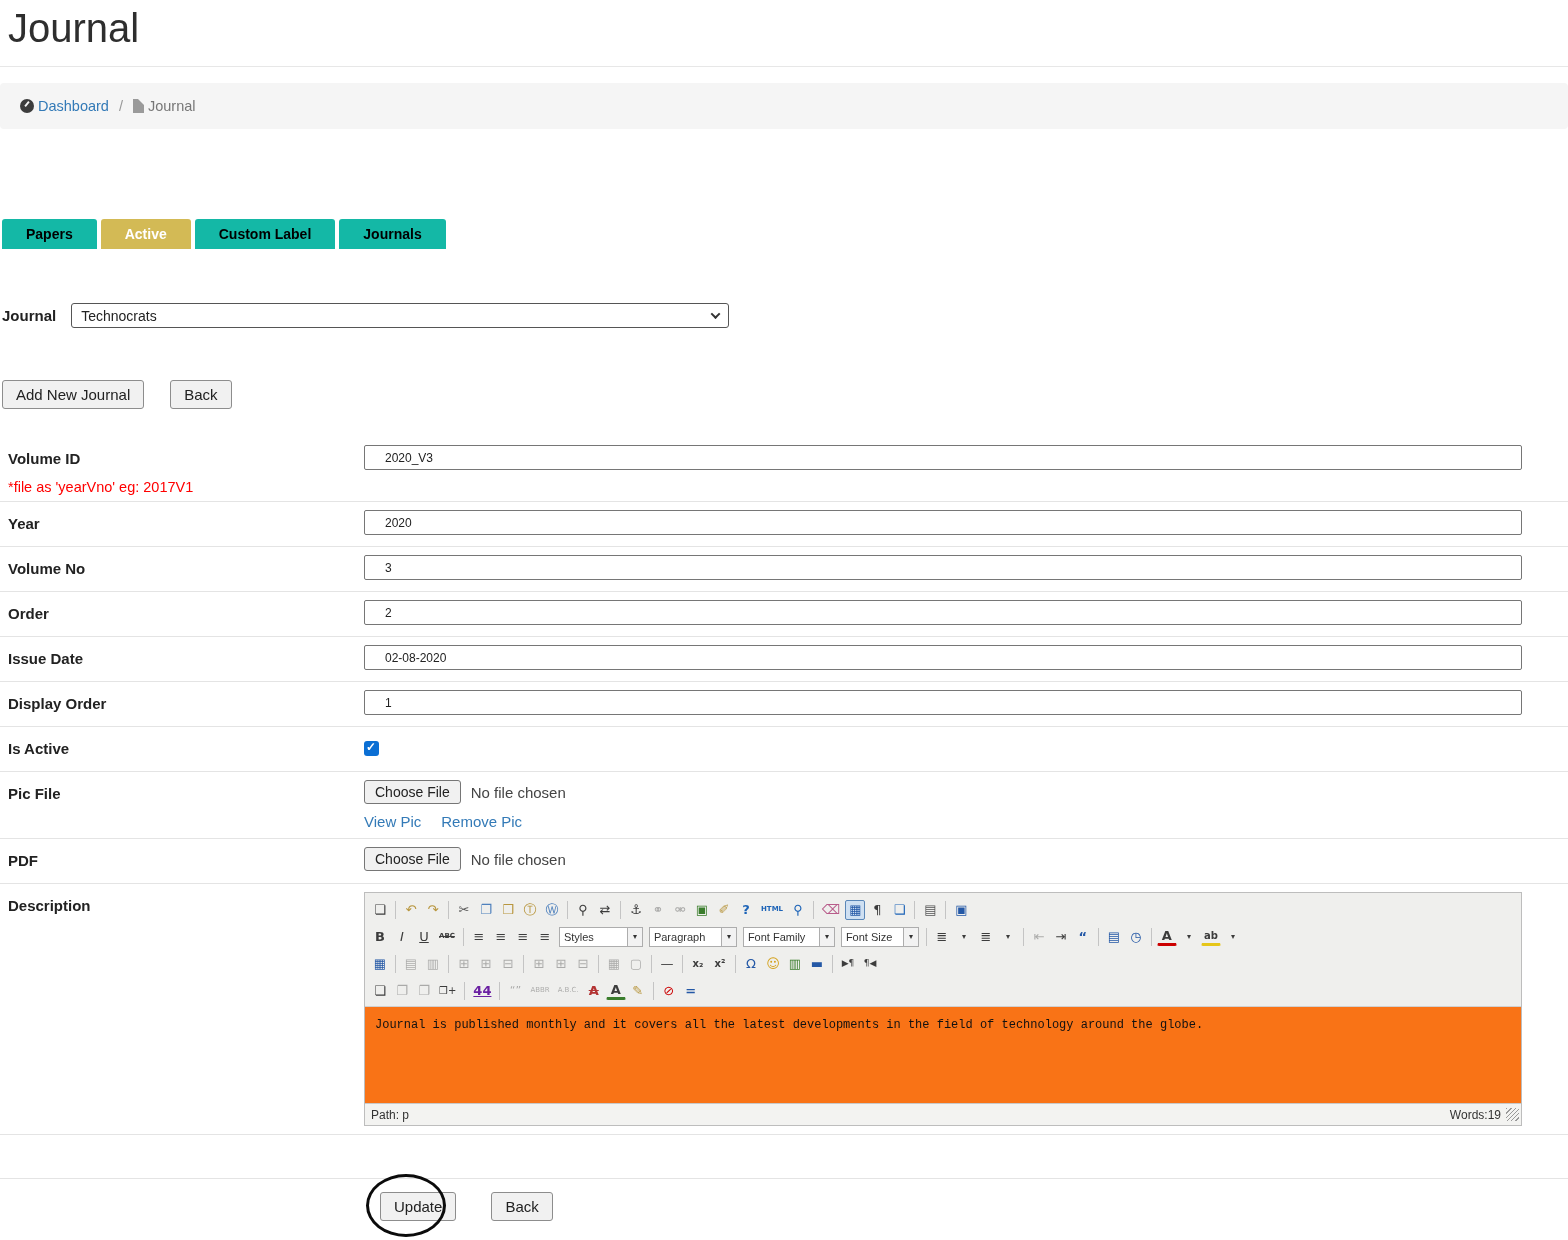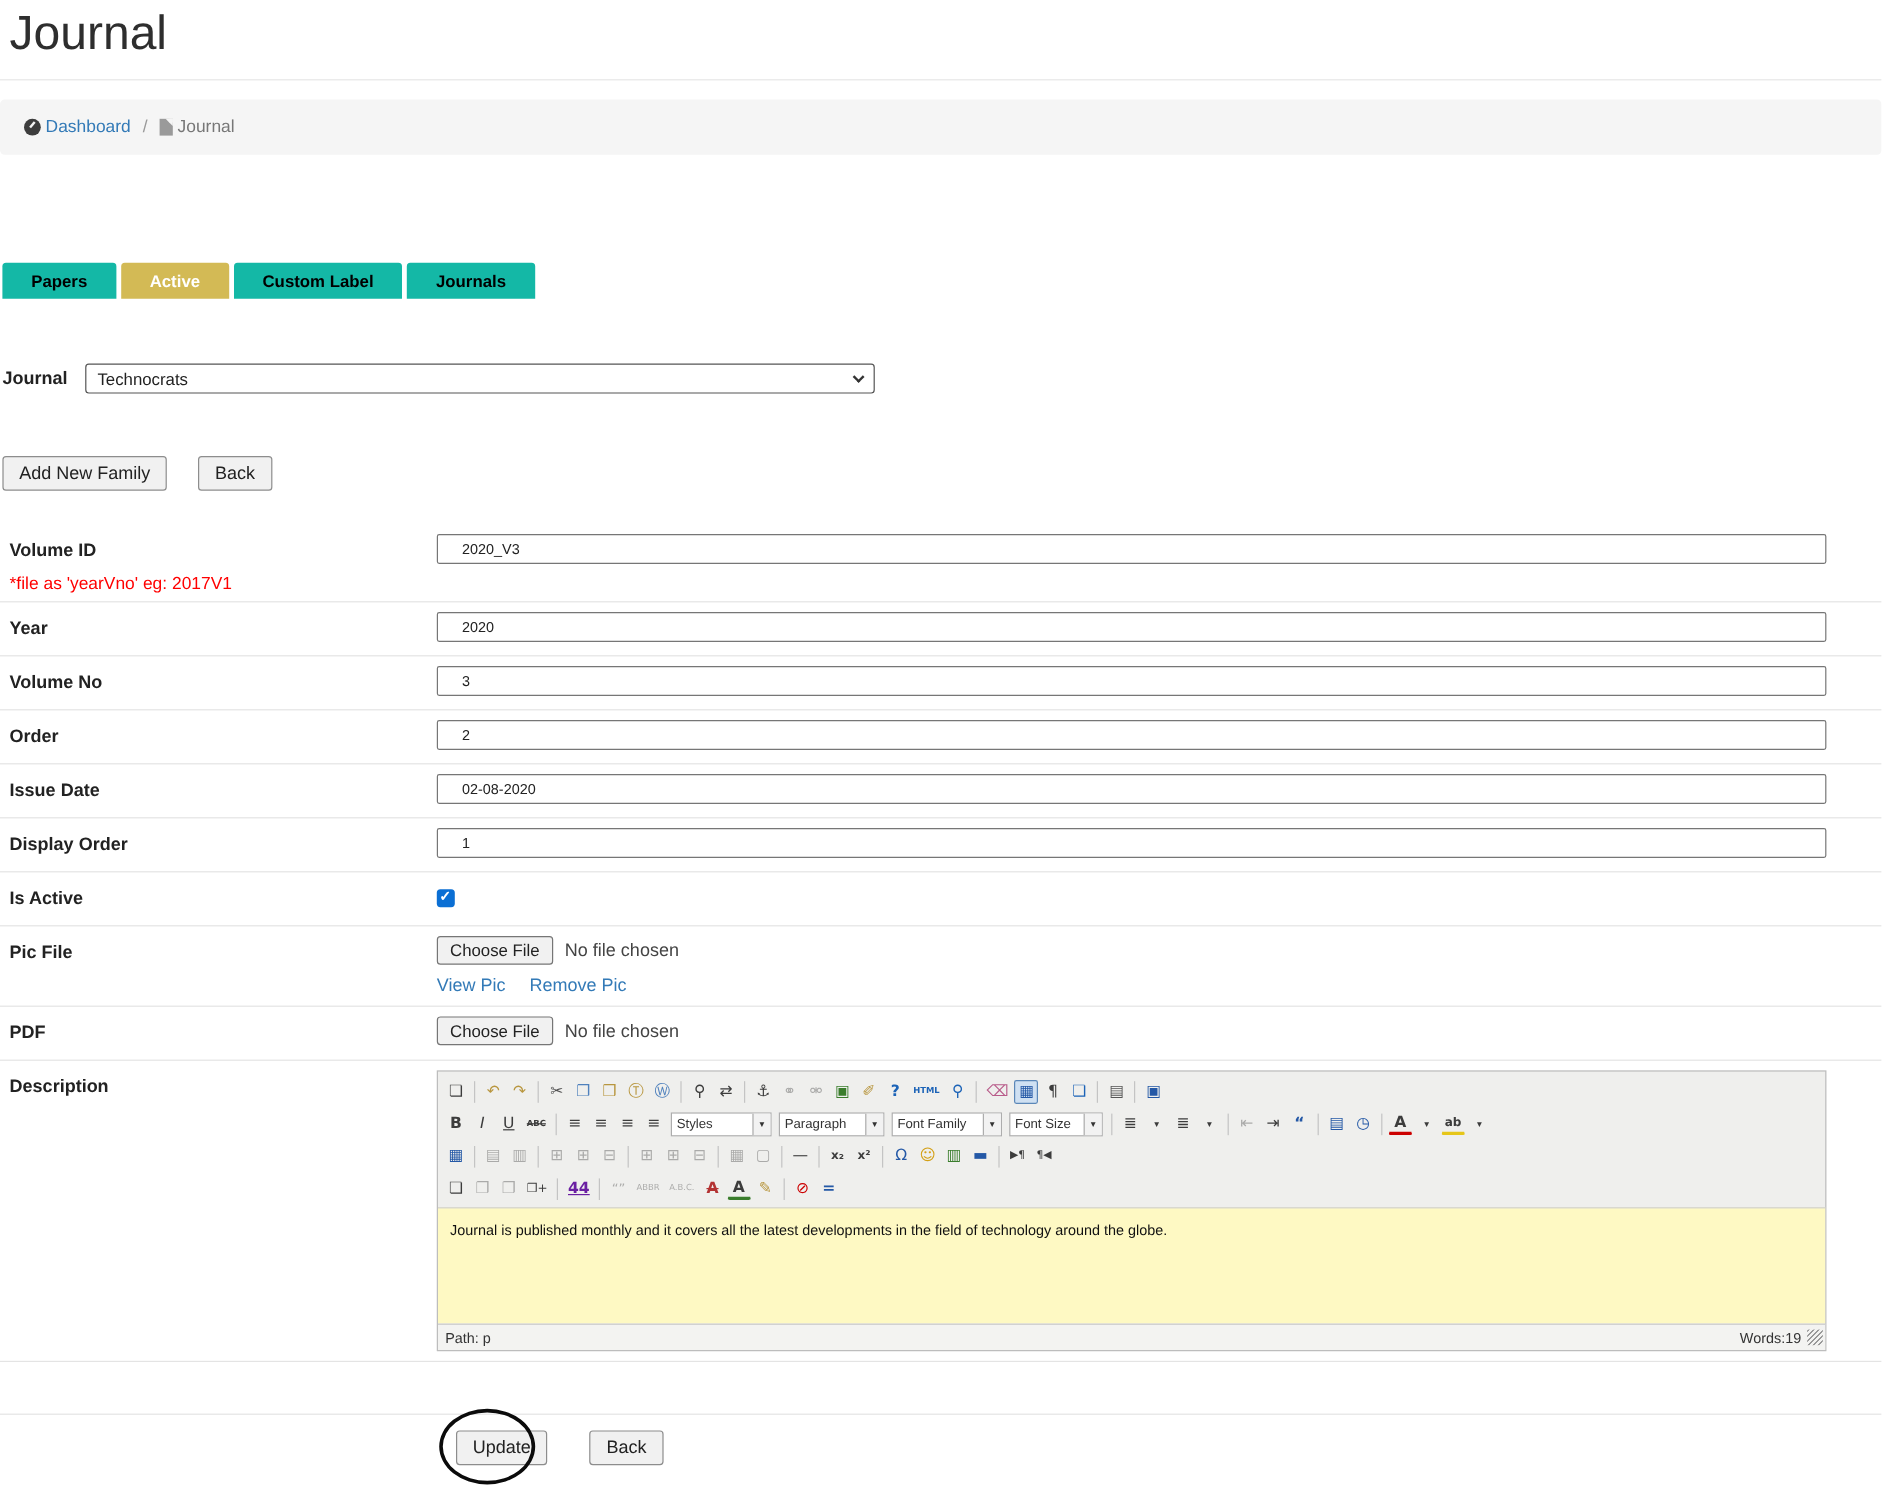--- a/index.html
+++ b/index.html
@@ -52,21 +52,21 @@
   .editor { border:1px solid #bdbdbd; background:#efefed; }
   .tb-rows { padding:3px 4px 2px 4px; }
   .tb-row { display:flex; align-items:center; height:27px; }
   .tb-btn { min-width:20px; height:20px; padding:0 2px; margin:0 1px; display:inline-flex; align-items:center; justify-content:center; font-size:13px; color:#3c3c3c; border:1px solid transparent; border-radius:2px; cursor:pointer; font-family:"DejaVu Sans",sans-serif; line-height:1; }
   .tb-btn.dis { opacity:.38; cursor:default; }
   .tb-btn.act { background:#cfe0f2; border-color:#5b87b8; }
   .tb-sep { width:1px; height:18px; background:#c4c4c4; margin:0 4px; flex-shrink:0; }
   .tb-select { display:inline-flex; align-items:center; height:20px; background:#fff; border:1px solid #adadad; margin:0 3px; font-size:11px; color:#333; cursor:pointer; }
   .tb-sel-label { padding:0 4px; flex:1; white-space:nowrap; }
   .tb-sel-arrow { width:15px; align-self:stretch; border-left:1px solid #adadad; display:flex; align-items:center; justify-content:center; font-size:8px; background:#f2f2f2; }
-  .editor-content { background:#fef9c3; border-top:1px solid #d0d0d0; min-height:97px; padding:11px 10px; font-size:12px; color:#111; font-family:Liberation Sans, sans-serif; }
+  .editor-content { background:#f97316; border-top:1px solid #d0d0d0; min-height:97px; padding:11px 10px; font-size:12px; color:#111; font-family:Liberation Mono, monospace; }
   .statusbar { height:22px; background:#f3f3f1; border-top:1px solid #c9c9c9; display:flex; align-items:center; justify-content:space-between; padding:0 2px 0 6px; font-size:12px; color:#333; }
   .statusbar-right { display:flex; align-items:center; }
   .grip { width:13px; height:13px; margin-left:5px; background:repeating-linear-gradient(-45deg, transparent 0 2px, #999 2px 3px); }
 
   
   .frow-spacer { height:44px; border-bottom:1px solid #e4e4e4; }
   .bottom-actions { padding:13px 0 40px 380px; display:flex; gap:35px; align-items:center; }
   .update-wrap { position:relative; display:inline-block; }
   .annotation-circle { position:absolute; left:-14px; top:-18px; width:80px; height:63px; border:3px solid #0b0b0b; border-radius:50%; pointer-events:none; }
 </style>
@@ -99,21 +99,21 @@
 
   <div class="journal-row">
     <span class="journal-label">Journal</span>
     <div class="select-box">
       <span>Technocrats</span>
       <span class="chev"></span>
     </div>
   </div>
 
   <div class="top-actions">
-    <button class="btn">Add New Family</button>
+    <button class="btn">Add New Journal</button>
     <button class="btn">Back</button>
   </div>
 
   <div class="form">
 
     <div class="frow" style="min-height:65px;">
       <div class="flabel">
         <div>Volume ID</div>
         <div class="fnote">*file as 'yearVno' eg: 2017V1</div>
       </div>

